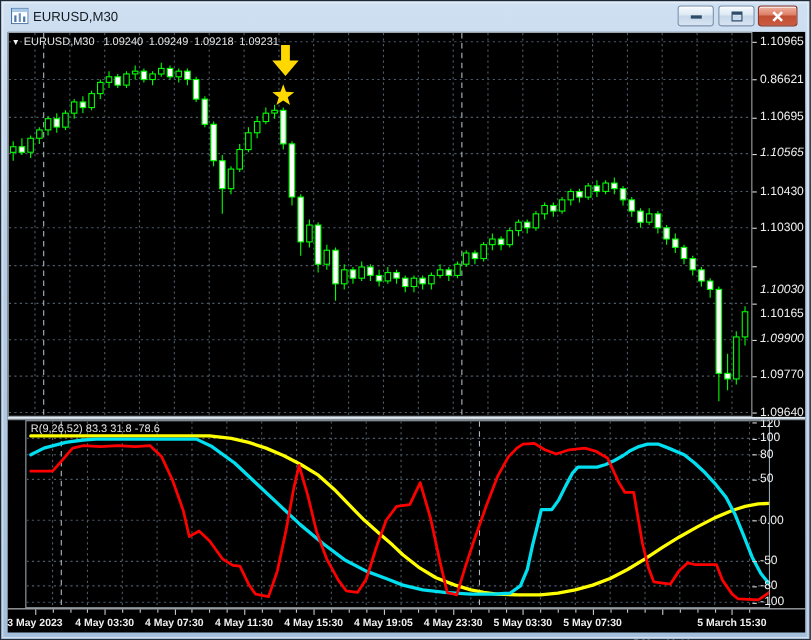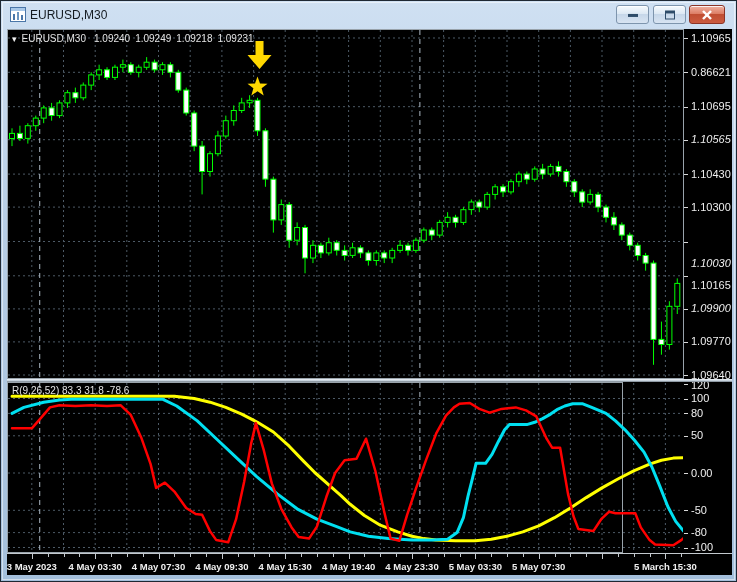--- a/index.html
+++ b/index.html
@@ -22,21 +22,21 @@
   .glyph-close{position:absolute;left:50%;top:50%;transform:translate(-50%,-50%);}
   .client{position:absolute;left:6px;top:28px;width:725px;height:546px;background:#000;}
   .main-panel{position:absolute;left:0;top:0;width:677px;height:350px;border:1px solid #99a3ab;}
   .main-panel svg{display:block;}
   .chart-header{position:absolute;left:4px;top:3px;font-size:10px;color:#e3e3e3;white-space:nowrap;z-index:3;}
   .chart-header .sym{margin-left:5px;margin-right:8px;}
   .chart-header .v{margin-right:5px;}
   .marker{color:#f2f2f2;font-size:9px;}
   .sep-bar{position:absolute;left:0;top:350px;width:725px;height:3px;
     background:linear-gradient(#eff4f9,#bac7d3);border-bottom:1px solid #8f9aa4;z-index:2;}
-  .ind-panel{position:absolute;left:0;top:353px;width:616px;height:171px;border:1px solid #99a3ab;}
+  .ind-panel{position:absolute;left:16px;top:353px;width:677px;height:171px;border:1px solid #99a3ab;}
   .ind-header{position:absolute;left:4px;top:2px;font-size:10px;color:#e3e3e3;white-space:nowrap;z-index:3;}
   .time-axis{position:absolute;left:0;top:524px;width:725px;height:22px;border-top:1px solid #c3c9ce;}
   .time-label{position:absolute;top:7px;font-size:9.5px;color:#efefef;white-space:nowrap;transform:translateX(-50%);font-weight:bold;}
   .tick-v{position:absolute;top:0;width:1px;background:#c3c9ce;}
   .axis-col{position:absolute;left:677px;top:0;width:48px;height:546px;}
   .axis-label{position:absolute;left:7px;height:11px;line-height:11px;font-size:11px;color:#efefef;white-space:nowrap;}
   .axis-tick{position:absolute;left:0;width:4px;height:1px;background:#d8d8d8;}
 </style>
 </head>
 <body>
@@ -536,23 +536,23 @@
         <div class="tick-v" style="left: 579.2px; height: 3px;"></div>
         <div class="tick-v" style="left: 595px; height: 5px;"></div>
         <div class="tick-v" style="left: 610.9px; height: 3px;"></div>
         <div class="tick-v" style="left: 626.7px; height: 3px;"></div>
         <div class="tick-v" style="left: 642.6px; height: 3px;"></div>
         <div class="tick-v" style="left: 658.4px; height: 5px;"></div>
         <div class="tick-v" style="left: 674.2px; height: 3px;"></div>
         <div class="time-label" style="left: 24.8px;">3 May 2023</div>
         <div class="time-label" style="left: 88.2px;">4 May 03:30</div>
         <div class="time-label" style="left: 151.5px;">4 May 07:30</div>
-        <div class="time-label" style="left: 214.9px;">4 May 09:30</div>
+        <div class="time-label" style="left: 214.9px;">4 May 11:30</div>
         <div class="time-label" style="left: 278.2px;">4 May 15:30</div>
-        <div class="time-label" style="left: 341.6px;">4 May 19:40</div>
+        <div class="time-label" style="left: 341.6px;">4 May 19:05</div>
         <div class="time-label" style="left: 405px;">4 May 23:30</div>
         <div class="time-label" style="left: 468.3px;">5 May 03:30</div>
         <div class="time-label" style="left: 531.7px;">5 May 07:30</div>
         <div class="time-label" style="left: 595px; margin-top: 19px;">5 May 11:30</div>
         <div class="time-label" style="left: 658.4px;">5 March 15:30</div>
       </div>
     <div class="axis-col" id="axis-col">
         <div class="axis-label" style="top: 3.5px;">1.10965</div>
         <div class="axis-tick" style="top: 9px;"></div>
         <div class="axis-label" style="top: 37.8px;">0.86621</div>

